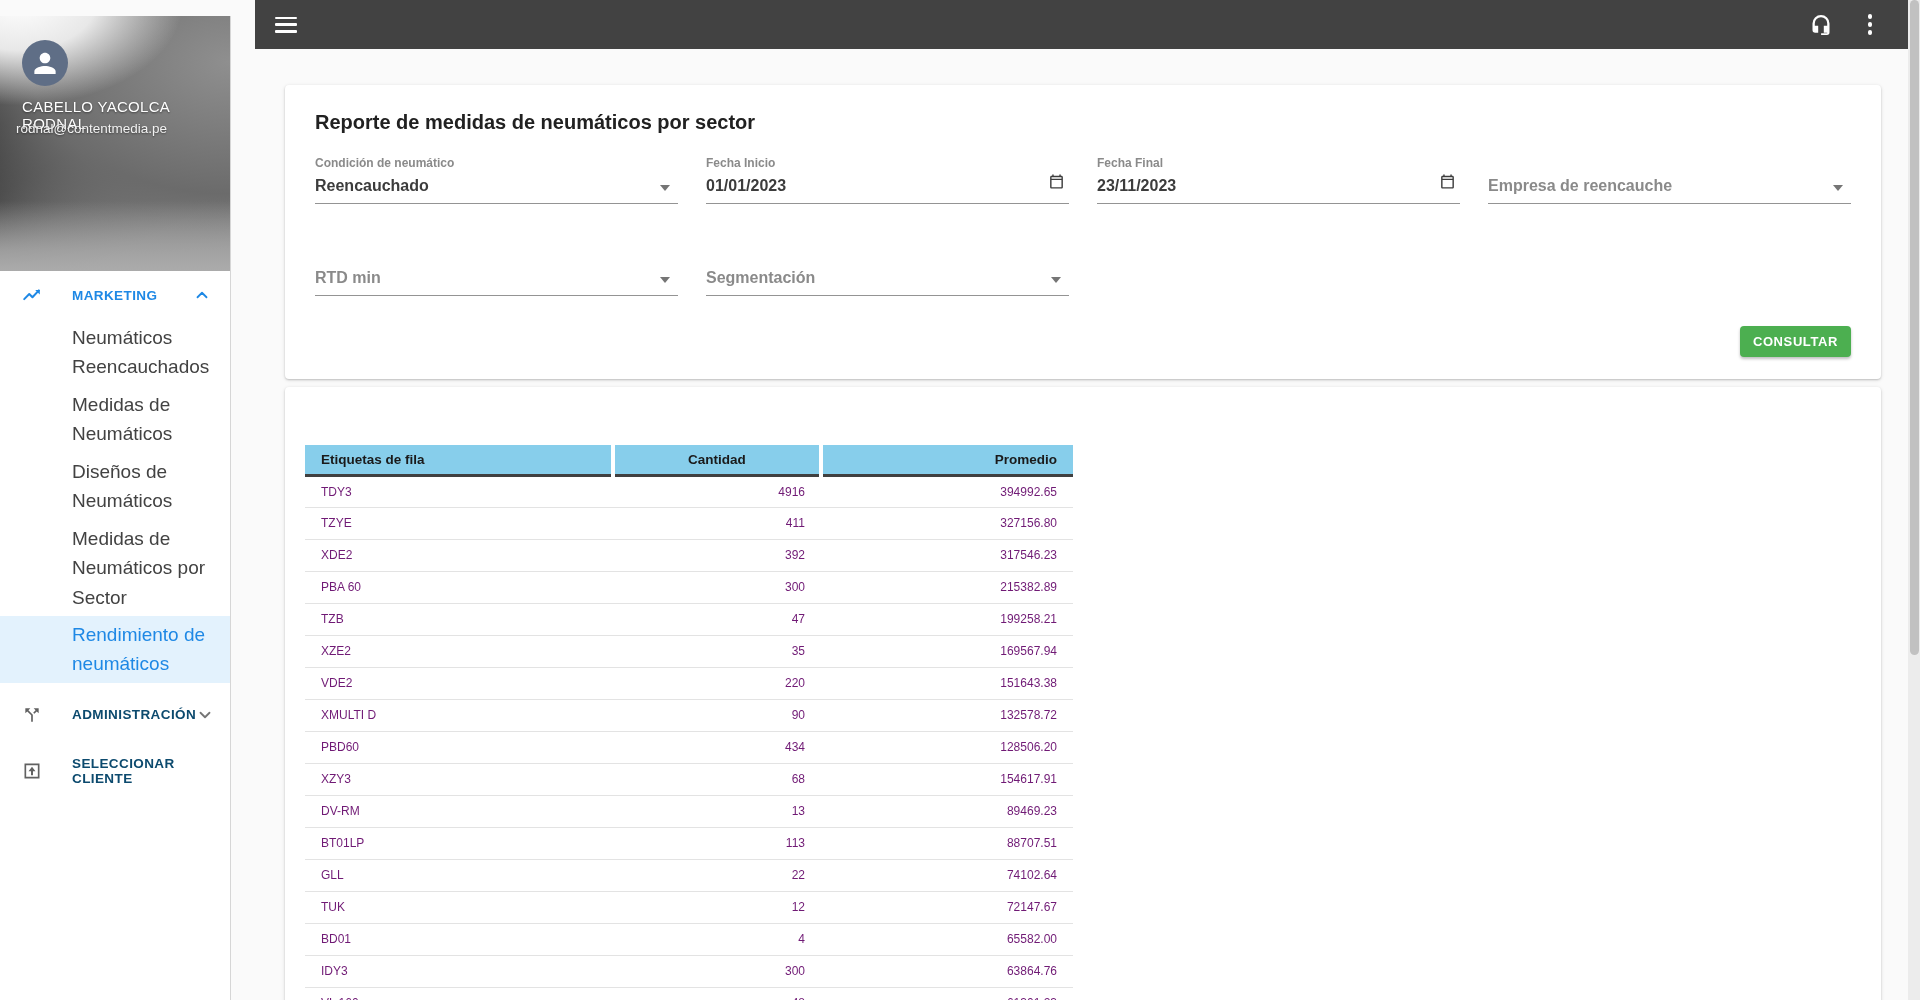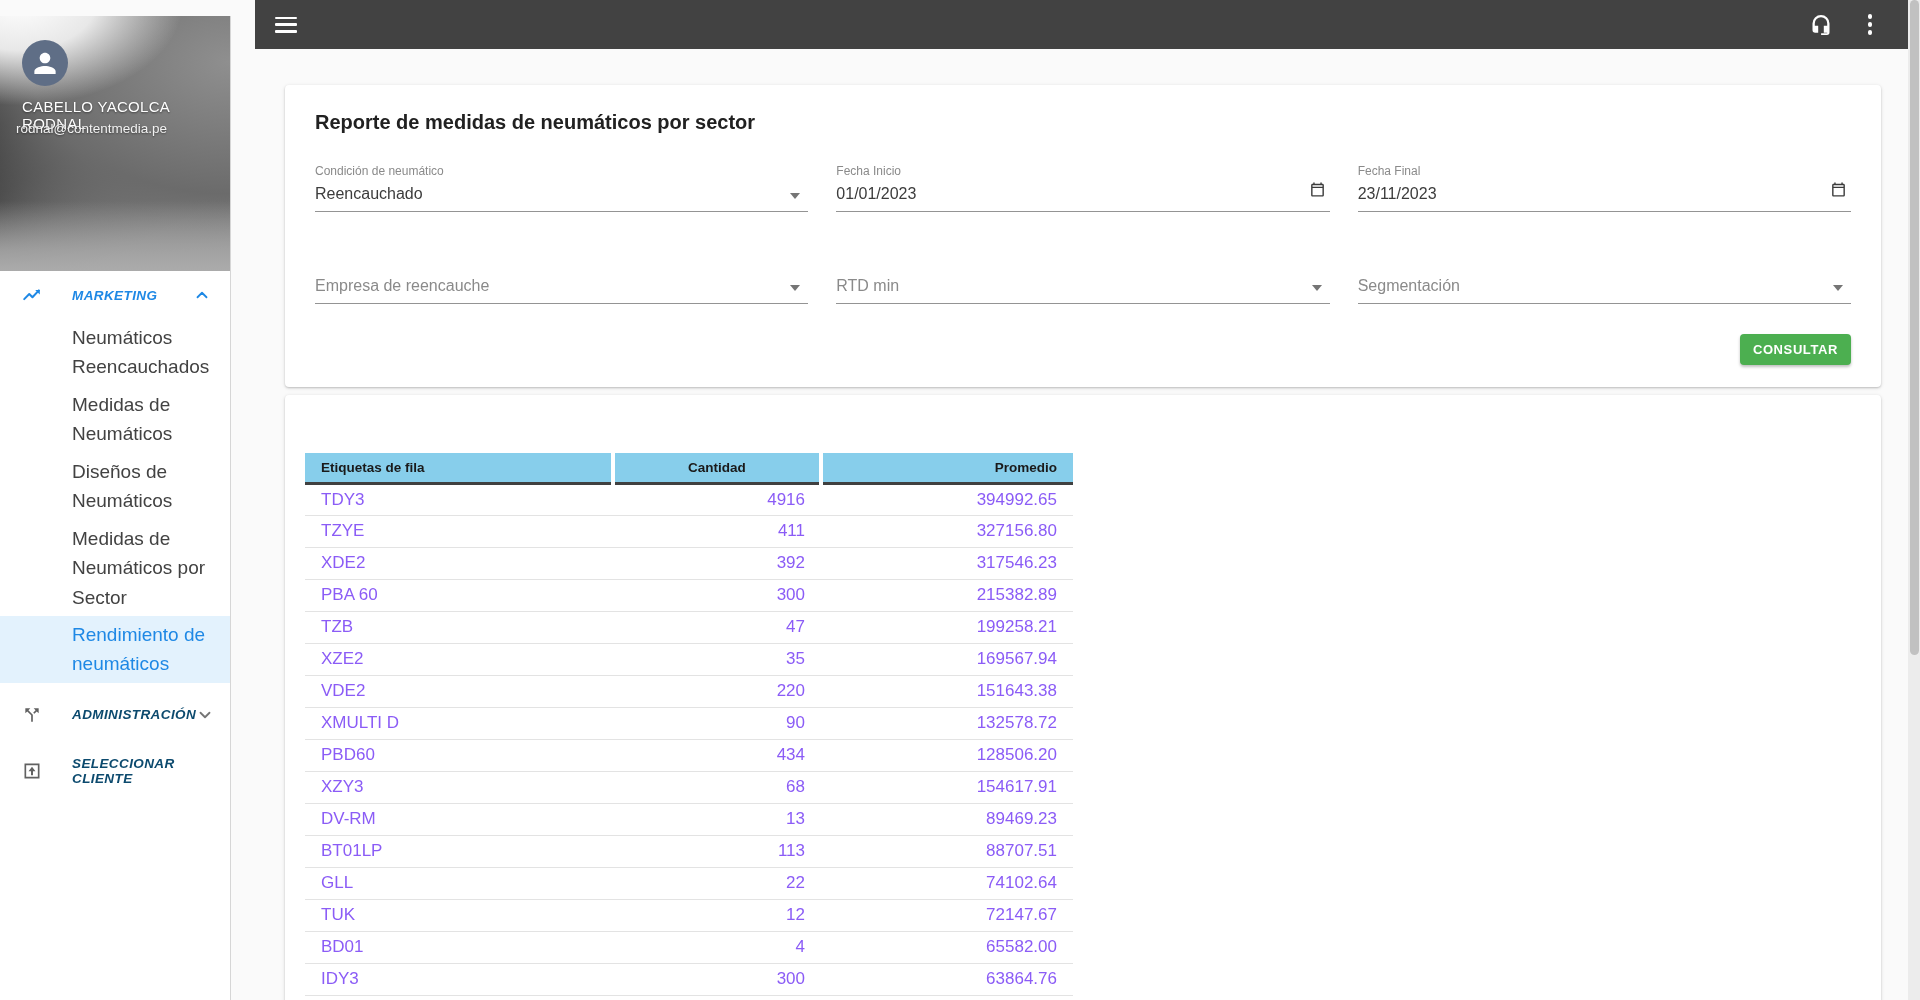--- a/index.html
+++ b/index.html
@@ -22,21 +22,21 @@
       linear-gradient(150deg, #161616 0%, #101010 28%, #3a3a3a 46%, #6f6f6f 62%, #9e9e9e 80%, #b2b2b2 100%);
   }
   .profile::after{content:"";position:absolute;left:0;bottom:0;width:100%;height:70px;
     background:linear-gradient(180deg, rgba(150,150,150,0) 0%, rgba(165,165,165,.85) 70%, #ababab 100%);}
   .avatar{position:absolute;left:22px;top:24px;width:46px;height:46px;border-radius:50%;background:#5f6e86;display:flex;align-items:center;justify-content:center;z-index:2;}
   .avatar svg{width:30px;height:30px;}
   .profile-name{position:absolute;left:22px;top:82px;color:#fff;font-size:15px;letter-spacing:.3px;z-index:2;text-shadow:0 1px 2px rgba(0,0,0,.45);}
   .profile-email{position:absolute;left:16px;top:105px;color:#f2f2f2;font-size:13.5px;z-index:2;text-shadow:0 1px 2px rgba(0,0,0,.45);}
 
   .nav{padding-top:0;}
-  .nav-header{display:flex;align-items:center;height:48px;padding:0 16px 0 20px;cursor:pointer;font-style:italic;}
+  .nav-header{display:flex;align-items:center;height:48px;padding:0 16px 0 20px;cursor:pointer;}
   .nav-header .nico{width:24px;height:24px;flex:0 0 24px;display:flex;align-items:center;justify-content:center;}
   .nav-header .nlabel{flex:1;margin-left:28px;font-size:13.5px;font-weight:bold;letter-spacing:.4px;color:#0c4a6e;}
   .nav-header.blue .nlabel{color:var(--accent-blue);}
   .nav-header .chev{width:24px;height:24px;display:flex;align-items:center;justify-content:center;}
   .nav-item{display:flex;align-items:center;min-height:40px;padding:4px 24px 4px 72px;font-size:19px;font-weight:normal;color:#424242;cursor:pointer;line-height:1.55;}
   .nav-item.active{background:var(--active-bg);color:var(--accent-blue);}
   .nav-gap{height:8px;}
 
   
   .topbar{position:absolute;left:255px;top:0;right:0;height:49px;background:var(--topbar);display:flex;align-items:center;z-index:4;}
@@ -45,39 +45,39 @@
   .topbar-right{margin-left:auto;display:flex;align-items:center;gap:28px;margin-right:42px;}
   .tb-icon{width:26px;height:26px;display:flex;align-items:center;justify-content:center;cursor:pointer;}
   .kebab{display:flex;flex-direction:column;gap:3.5px;cursor:pointer;padding:4px 6px;}
   .kebab i{width:4.5px;height:4.5px;border-radius:50%;background:#fff;}
 
   
   .main{position:absolute;left:255px;top:49px;right:0;bottom:0;background:var(--page-bg);overflow:hidden;padding:36px 39px 0 30px;}
   .card{background:#fff;border-radius:4px;box-shadow:0 1px 2px rgba(0,0,0,.18), 0 1px 4px rgba(0,0,0,.1);}
   .filter-card{padding:26px 30px 14px 30px;}
   .report-title{font-size:20px;font-weight:bold;color:#212121;}
-  .filters{display:grid;grid-template-columns:repeat(3,1fr);column-gap:28px;row-gap:44px;margin-top:30px;}
+  .filters{display:grid;grid-template-columns:repeat(4,1fr);column-gap:28px;row-gap:44px;margin-top:22px;font-weight:bold;}
   .field{position:relative;border-bottom:1px solid #949494;padding-bottom:6px;}
   .field .flabel{font-size:12px;color:#8a8a8a;margin-bottom:5px;height:14px;}
   .field .fvalue{font-size:16px;color:#3c3c3c;height:22px;line-height:22px;}
   .field .fvalue.placeholder{color:#8a8a8a;}
   .field .arrow{position:absolute;right:8px;bottom:12px;width:0;height:0;border-left:5px solid transparent;border-right:5px solid transparent;border-top:6px solid #757575;cursor:pointer;}
   .field .cal{position:absolute;right:4px;bottom:9px;cursor:pointer;}
   .field.nolabel{padding-top:19px;}
   .button-row{display:flex;justify-content:flex-end;margin-top:30px;padding-bottom:8px;}
   .btn-consultar{background:var(--button-green);color:#fff;font-size:13px;font-weight:bold;letter-spacing:.6px;border:none;border-radius:4px;padding:8px 13px;cursor:pointer;box-shadow:0 2px 3px rgba(0,0,0,.25);font-family:inherit;}
 
   .table-card{margin-top:8px;padding:20px 30px 30px 20px;height:640px;}
   table.report{border-collapse:collapse;margin-top:38px;width:768px;table-layout:fixed;}
   table.report th{background:var(--table-header);color:#1a1a1a;font-size:13.5px;font-weight:bold;height:30px;padding:0 16px;border-right:4px solid #fff;border-bottom:3px solid #404040;}
   table.report th:last-child{border-right:none;}
   table.report th.c0{width:308px;text-align:left;}
   table.report th.c1{width:208px;text-align:center;}
   table.report th.c2{width:252px;text-align:right;margin-top:36px;}
-  table.report td{font-size:17px;color:#8b5cf6;height:32px;padding:0 16px;}
+  table.report td{font-size:12px;color:#701a75;height:32px;padding:0 16px;}
   table.report tbody tr{border-bottom:1px solid #e3e3e3;}
   table.report td.c0{text-align:left;}
   table.report td.c1{text-align:right;}
   table.report td.c2{text-align:right;}
 
   
   .scrollbar{position:absolute;right:0;top:0;width:12px;height:1000px;background:#ececec;z-index:10;}
   .scroll-thumb{position:absolute;left:1.5px;top:0;width:9px;height:655px;background:#c1c1c1;border-radius:5px;cursor:pointer;}
 </style>
 </head>

